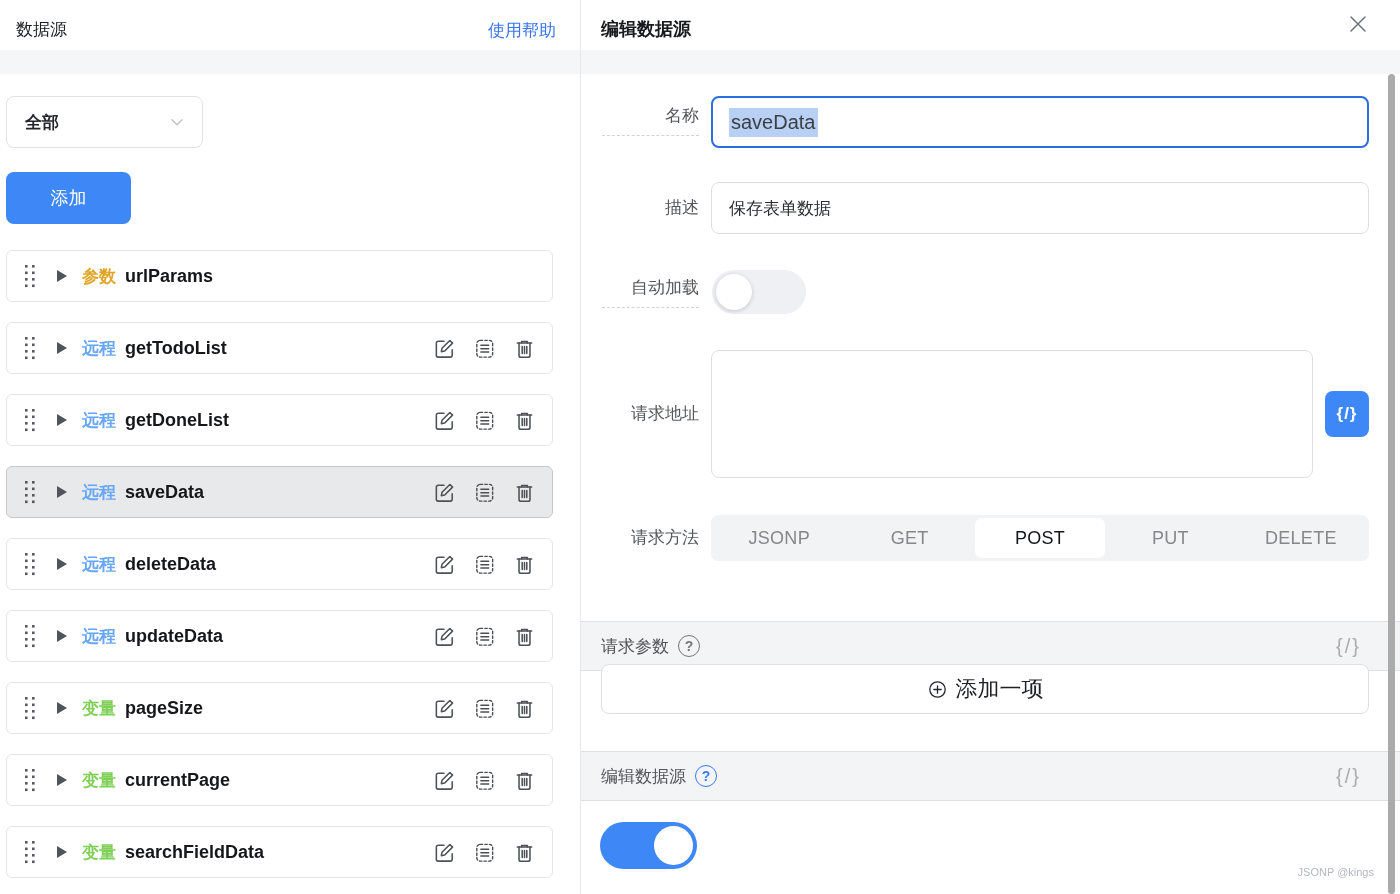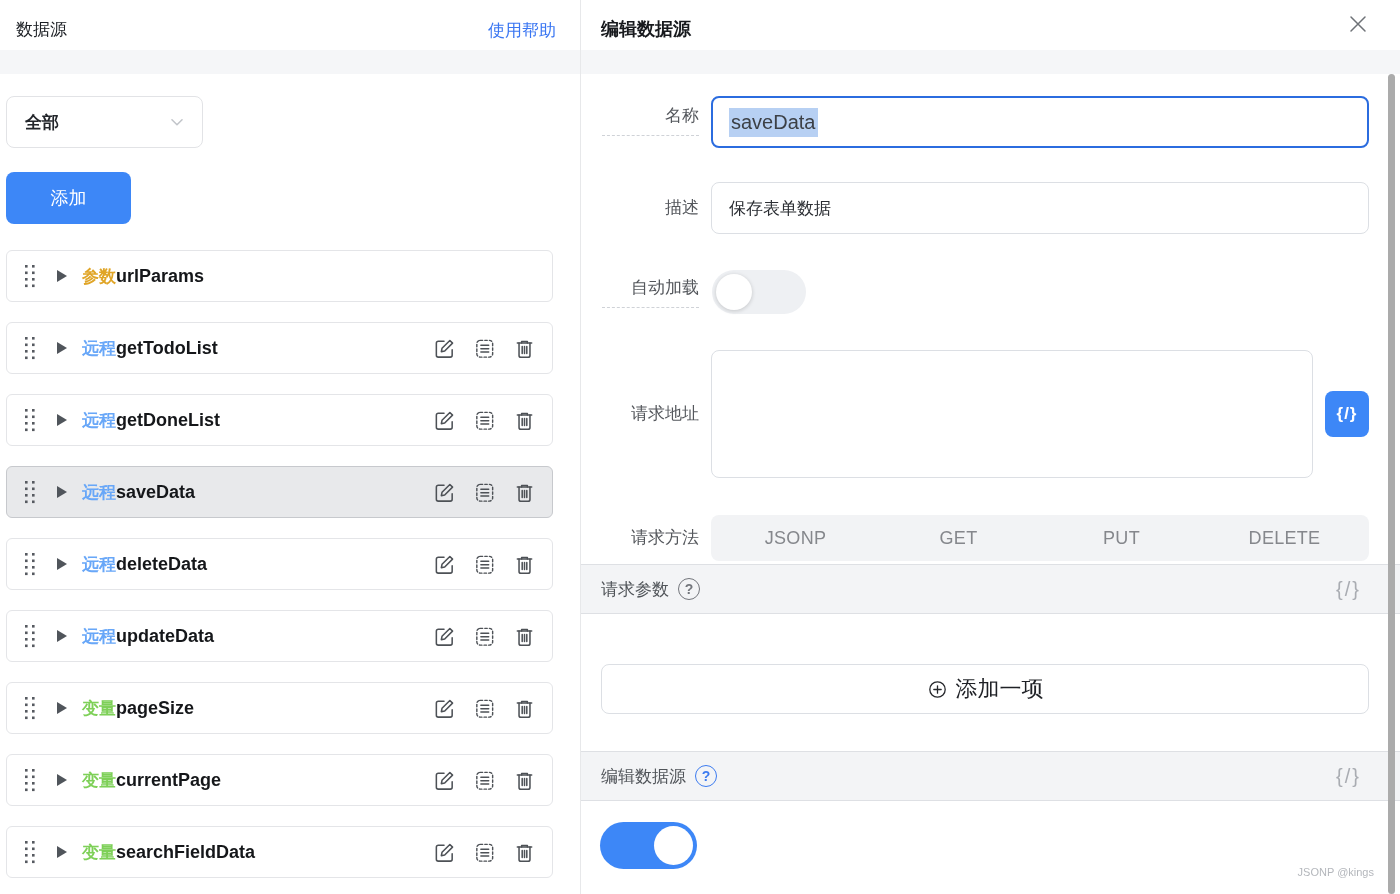--- a/index.html
+++ b/index.html
@@ -29,21 +29,21 @@
 
   #datasource-list { position:absolute; left:6px; top:250px; width:547px; }
   .ds-row { position:relative; height:52px; margin-bottom:20px; border:1px solid #e4e5e8; border-radius:6px;
     background:#fff; display:flex; align-items:center; padding:0 16px 0 18px; }
   .ds-row.selected { background:#e8e9eb; border-color:#c7c9cd; }
   .drag-dots { width:11px; height:23px; flex:0 0 auto; }
   .caret { width:0; height:0; border-left:10px solid #50555b; border-top:6px solid transparent;
     border-bottom:6px solid transparent; margin-left:21px; flex:0 0 auto; }
   .ds-type { font-size:17px; font-weight:600; margin-left:15px; }
   .t-param { color:#e0a527; } .t-remote { color:#68a7f8; } .t-var { color:#7ed058; }
-  .ds-name { font-size:18px; font-weight:600; color:#15171a; }
+  .ds-name { font-size:18px; font-weight:600; color:#15171a; margin-left:9px; }
   .ds-actions { margin-left:auto; display:flex; align-items:center; gap:17px; }
   .ds-actions svg { display:block; cursor:pointer; }
 
   
   #right-panel { position:absolute; left:580px; top:0; width:820px; height:894px; border-left:1px solid #e7e8ea; }
   #rp-title { left:20px; top:17px; font-size:18px; font-weight:600; color:#17191d; }
   #rp-close { right:30px; top:12px; cursor:pointer; }
 
   .lbl { position:absolute; left:21px; width:97px; text-align:right; font-size:17px; color:#54575c;
     line-height:24px; }
@@ -72,21 +72,21 @@
 
   #method-group { position:absolute; left:130px; top:515px; width:658px; height:46px; background:#f2f3f5;
     border-radius:8px; display:flex; align-items:stretch; padding:3px; }
   .seg { flex:1; display:flex; align-items:center; justify-content:center; font-size:18px; color:#85878c;
     border-radius:7px; cursor:pointer; letter-spacing:0.3px; }
   .seg.sel { background:#fff; color:#141619; font-weight:500; }
 
   .section-band { position:absolute; left:0; width:820px; height:50px; background:#f3f4f6;
     border-top:1px solid #dee0e4; border-bottom:1px solid #dee0e4; display:flex; align-items:center;
     padding:0 40px 0 20px; }
-  #band-params { top:564px;justify-content:flex-end; } #band-send { top:751px; }
+  #band-params { top:621px;justify-content:flex-end; } #band-send { top:751px; }
   .band-title { font-size:17px; color:#505459; }
   .qmark { width:22px; height:22px; border-radius:50%; border:1.5px solid #73767c; color:#73767c;
     font-size:14px; font-weight:600; display:flex; align-items:center; justify-content:center;
     margin-left:9px; cursor:pointer; }
   .qmark.blue { border-color:#3c7bf0; color:#3c7bf0; }
   .band-code { margin-left:auto; font-size:20px; color:#a9acb2; letter-spacing:2px; cursor:pointer; }
 
   #add-item-button { position:absolute; left:20px; top:664px; width:768px; height:50px; background:#fff;
     border:1px solid #dcdfe4; border-radius:8px; display:flex; align-items:center; justify-content:center;
     gap:8px; font-size:22px; color:#1f2126; cursor:pointer; font-family:inherit; }
@@ -403,20 +403,21 @@
     </div>
 
   <div class="lbl" style="top:402px;">请求地址</div>
   <textarea id="url-textarea" style=""></textarea>
   <button id="code-button">{/}</button>
 
   <div class="lbl" style="top:526px;">请求方法</div>
   <div id="method-group">
       <span class="seg">JSONP</span>
       <span class="seg">GET</span>
+      <span class="seg sel">POST</span>
       <span class="seg">PUT</span>
       <span class="seg">DELETE</span>
     </div>
 
   <div id="band-params" class="section-band">
     <span class="band-title">请求参数</span>
     <span class="qmark">?</span>
     <span class="band-code">{/}</span>
   </div>
 

